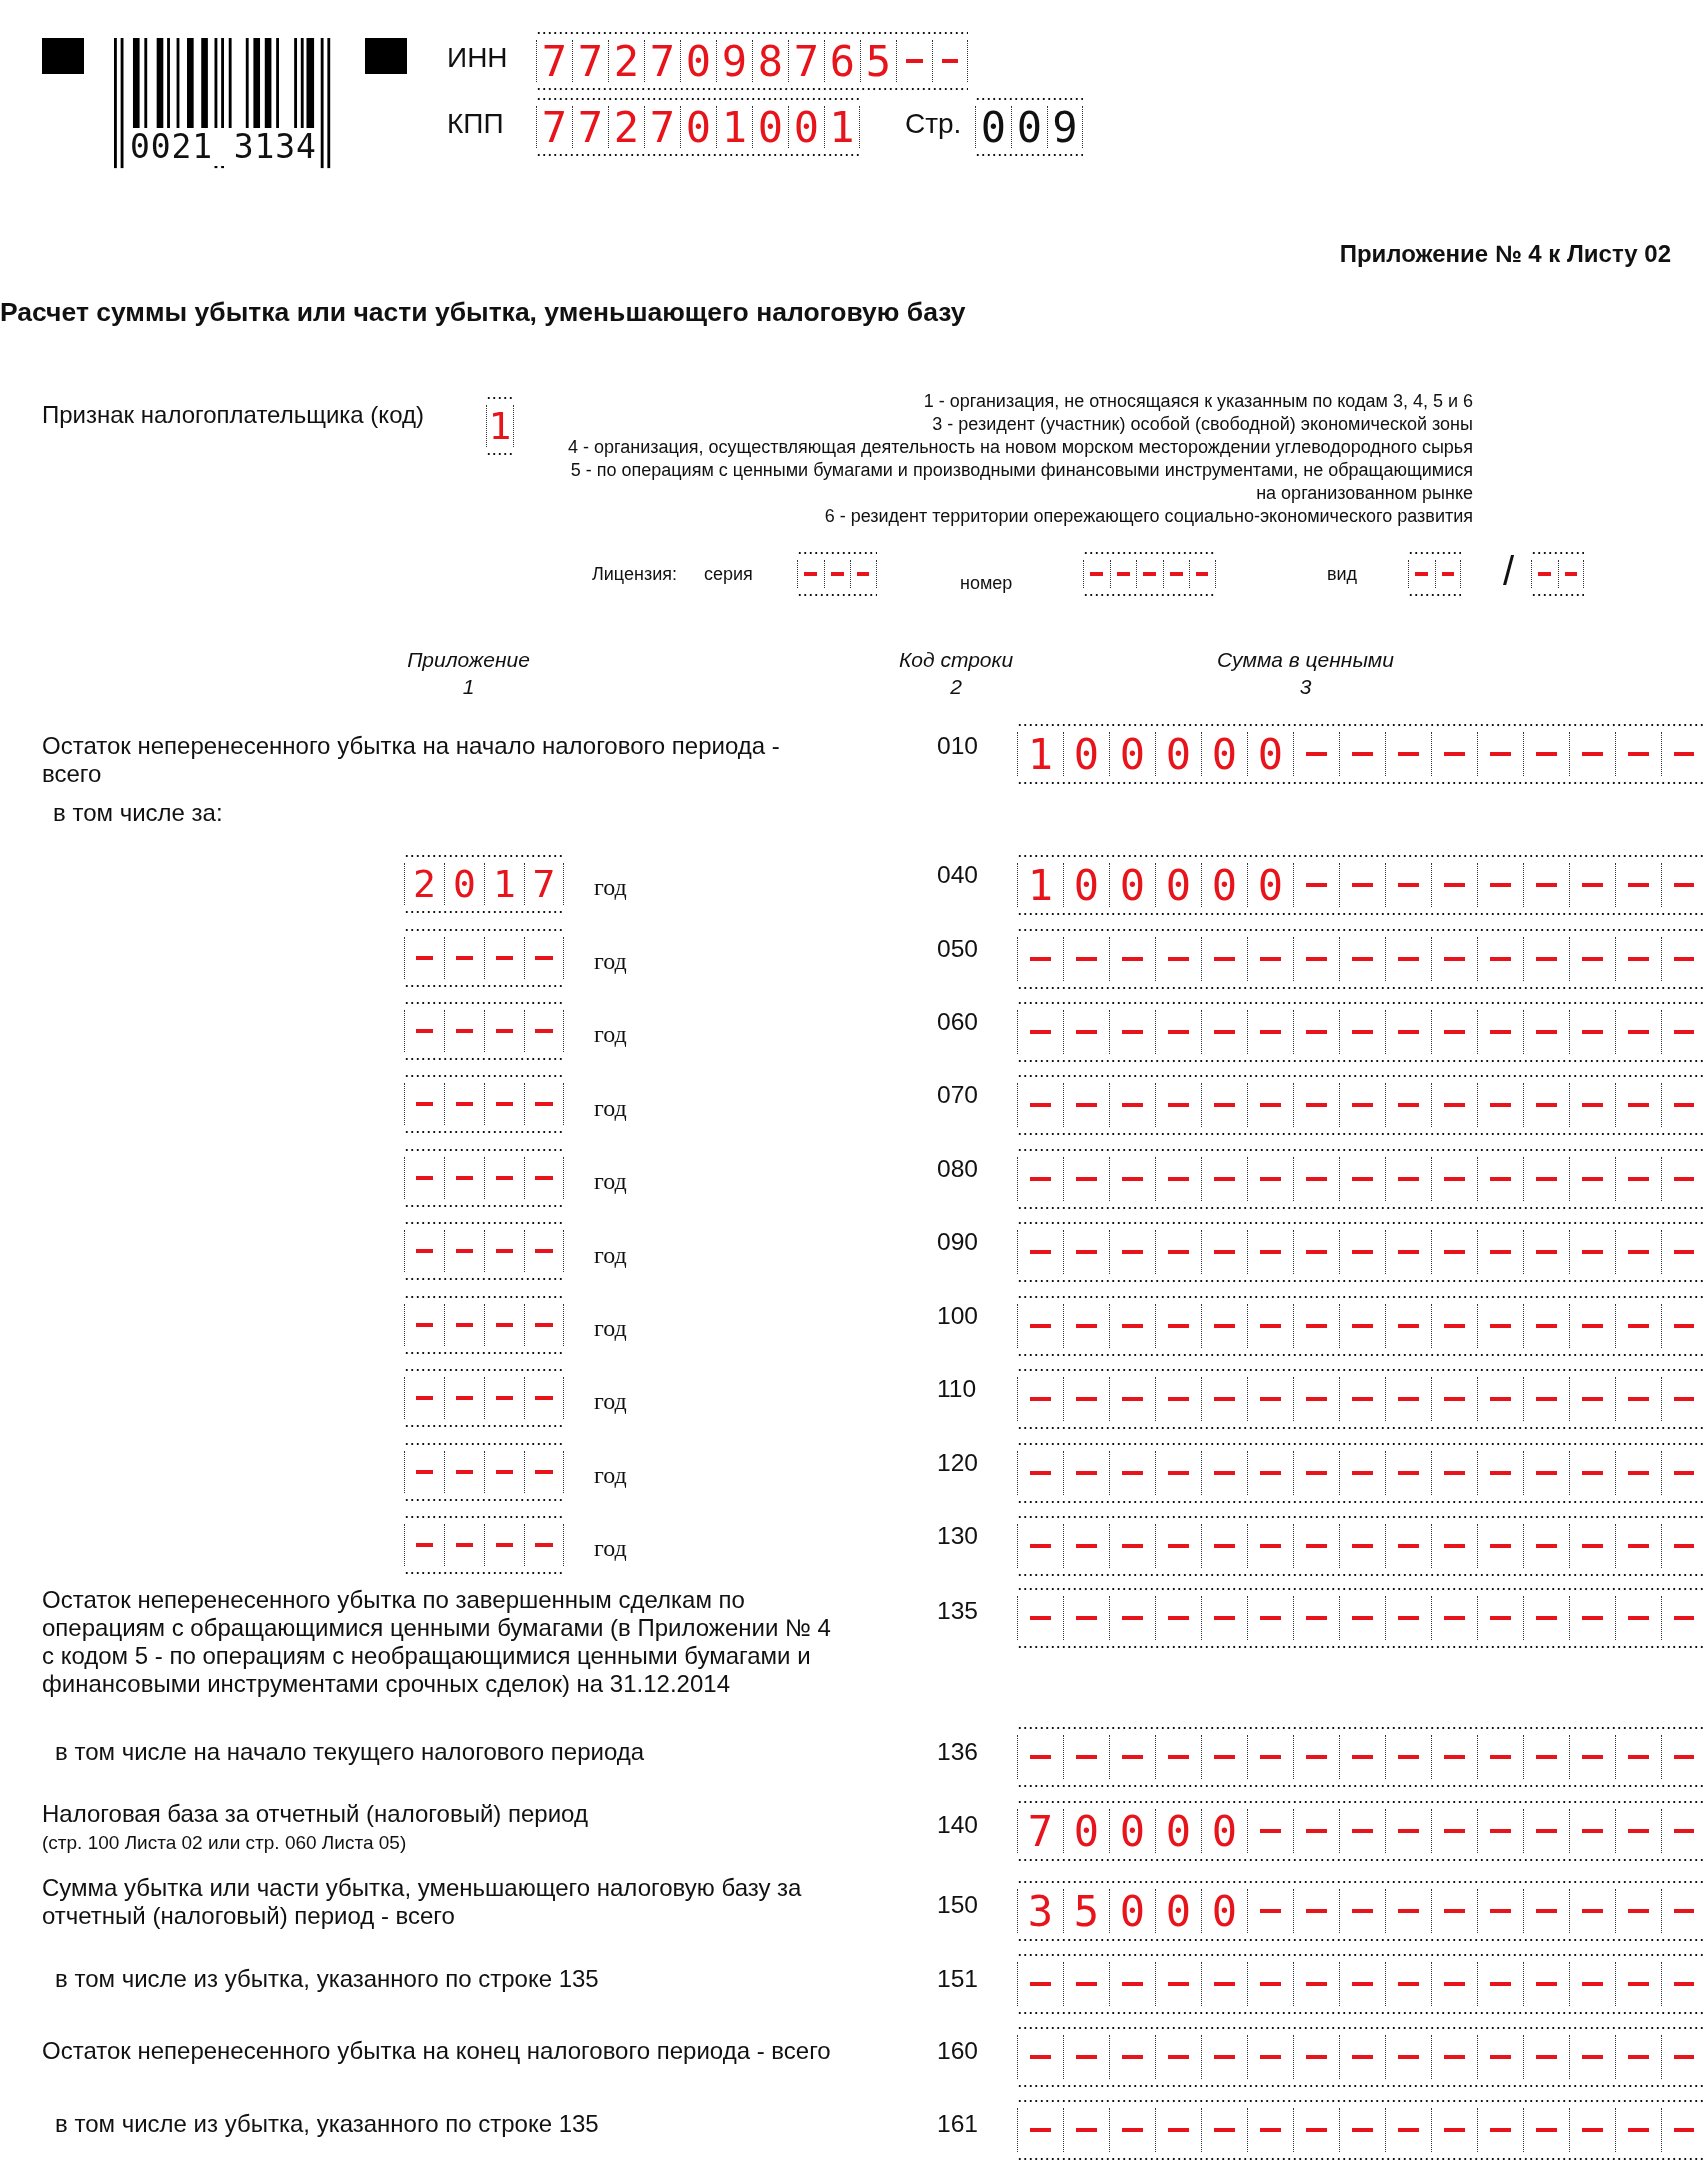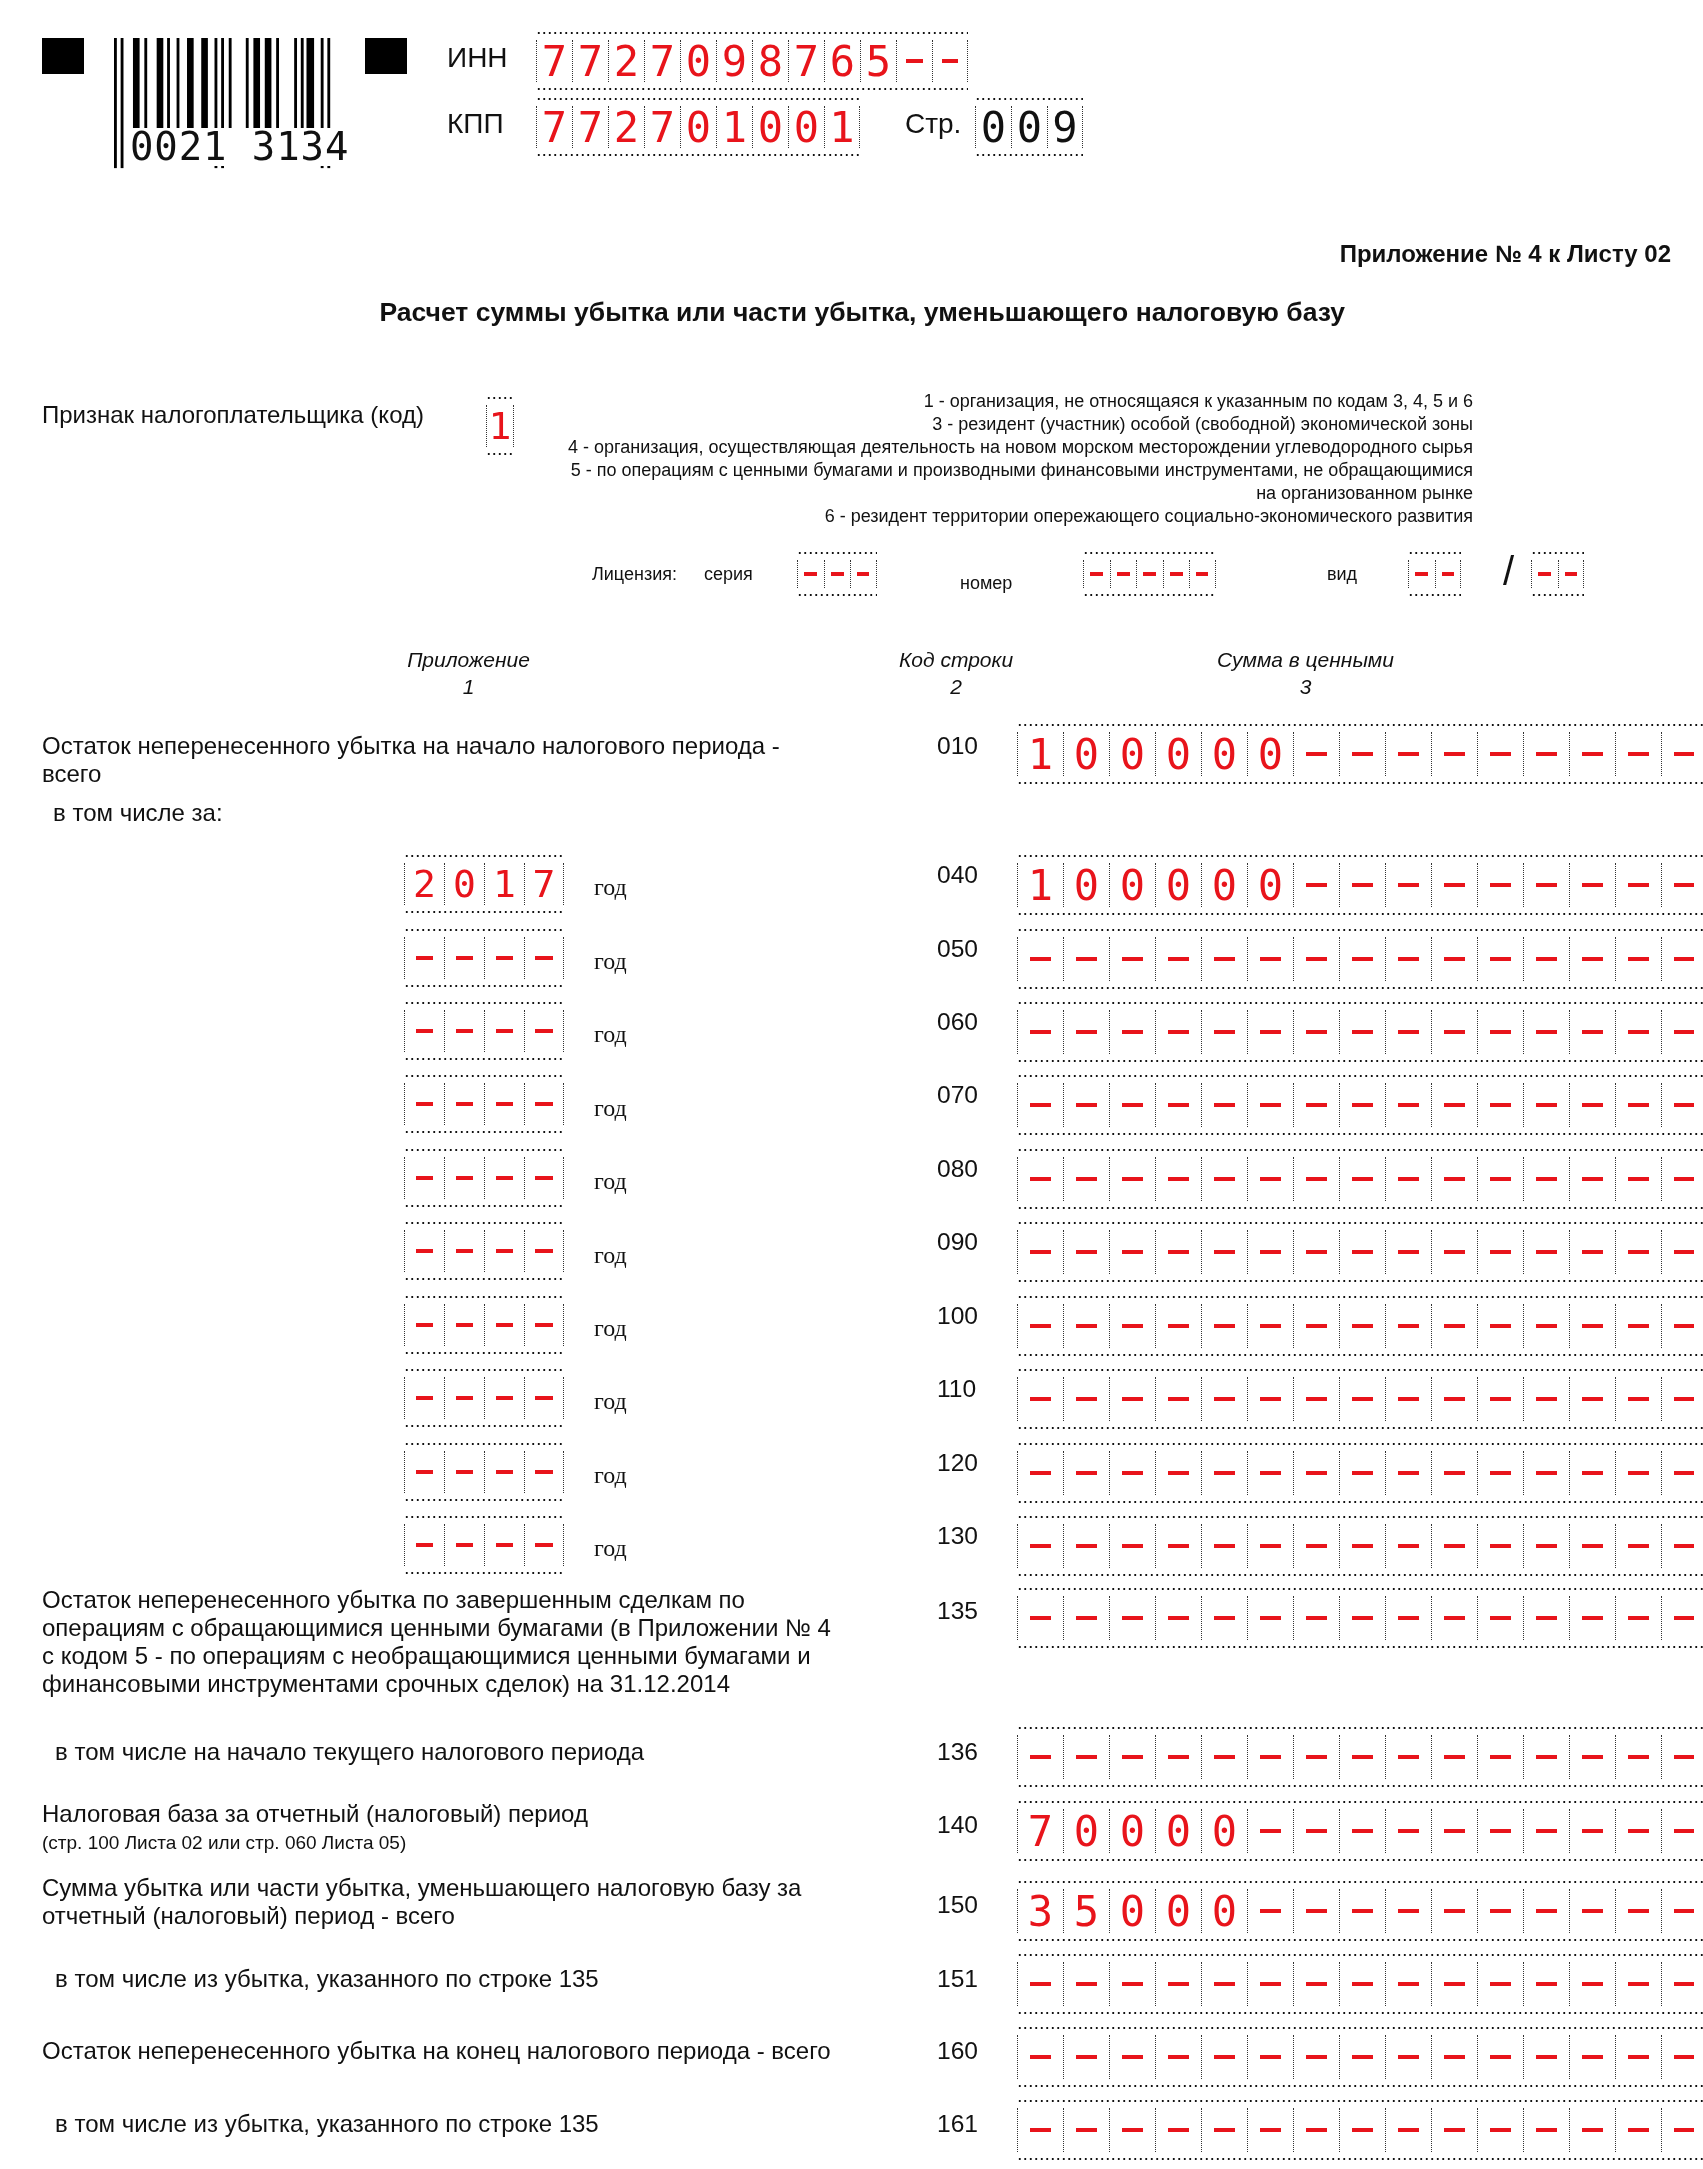--- a/index.html
+++ b/index.html
@@ -3,21 +3,21 @@
 <meta charset="utf-8">
 <style>
   html, body { margin:0; padding:0; background:#fff; }
   body { width:1703px; height:2170px; position:relative; overflow:hidden;
          font-family:"Liberation Sans", sans-serif; color:#111; }
   .abs { position:absolute; }
   .marker { position:absolute; background:#000; width:42px; height:36px; }
   .barcode { position:absolute; left:114px; top:38px; width:220px; height:132px; }
   .barcode svg { width:220px; height:132px; display:block; }
   .bc-num { position:absolute; left:128px; top:128px; font-family:"DejaVu Sans Mono", monospace;
-            font-size:39px; letter-spacing:0.9px; background:#fff; padding:0 1.9px; line-height:38px; }
+            font-size:33px; letter-spacing:0.9px; background:#fff; padding:0 1.9px; line-height:38px; }
   .lbl { position:absolute; font-size:28px; }
   
   .cells { position:absolute; display:flex; }
   .cell { position:relative; box-sizing:border-box; display:flex; align-items:center; justify-content:center;
           font-family:"DejaVu Sans Mono", monospace; color:#e8141b; font-weight:300; }
   .cells::before, .cells::after { content:""; position:absolute; left:0; right:0; height:1.9px;
           background-image: radial-gradient(circle, #111 0.9px, transparent 1px);
           background-size:5.5px 1.9px; background-repeat:repeat-x; }
   .cells::before { top:-7.6px; }
   .cells::after { bottom:-7.6px; }
@@ -100,21 +100,21 @@
     <div class="cell">1</div>
   </div>
 <div class="lbl" style="left:905px;top:108px;">Стр.</div>
 <div class="cells hdr" style="left:975px;top:106px;">
     <div class="cell black">0</div>
     <div class="cell black">0</div>
     <div class="cell black">9</div>
   </div>
 
 <div class="abs" style="right:32px;top:240px;font-size:24px;font-weight:bold;">Приложение № 4 к Листу 02</div>
-<div class="abs" style="left:0;width:1345px;text-align:right;top:297px;font-size:26.5px;font-weight:bold;">Расчет суммы убытка или части убытка, уменьшающего налоговую базу</div>
+<div class="abs" style="left:0;width:1345px;text-align:left;top:297px;font-size:26.5px;font-weight:bold;">Расчет суммы убытка или части убытка, уменьшающего налоговую базу</div>
 
 <div class="rowtext" style="left:42px;top:401px;">Признак налогоплательщика (код)</div>
 <div class="cells" style="left:486px;top:405px;">
   <div class="cell" style="width:28px;height:42px;font-size:38px;">1</div>
 </div>
 <div class="legend" id="legend">
     <div>1 - организация, не относящаяся к указанным по кодам 3, 4, 5 и 6</div>
     <div>3 - резидент (участник) особой (свободной) экономической зоны</div>
     <div>4 - организация, осуществляющая деятельность на новом морском месторождении углеводородного сырья</div>
     <div>5 - по операциям с ценными бумагами и производными финансовыми инструментами, не обращающимися</div>

